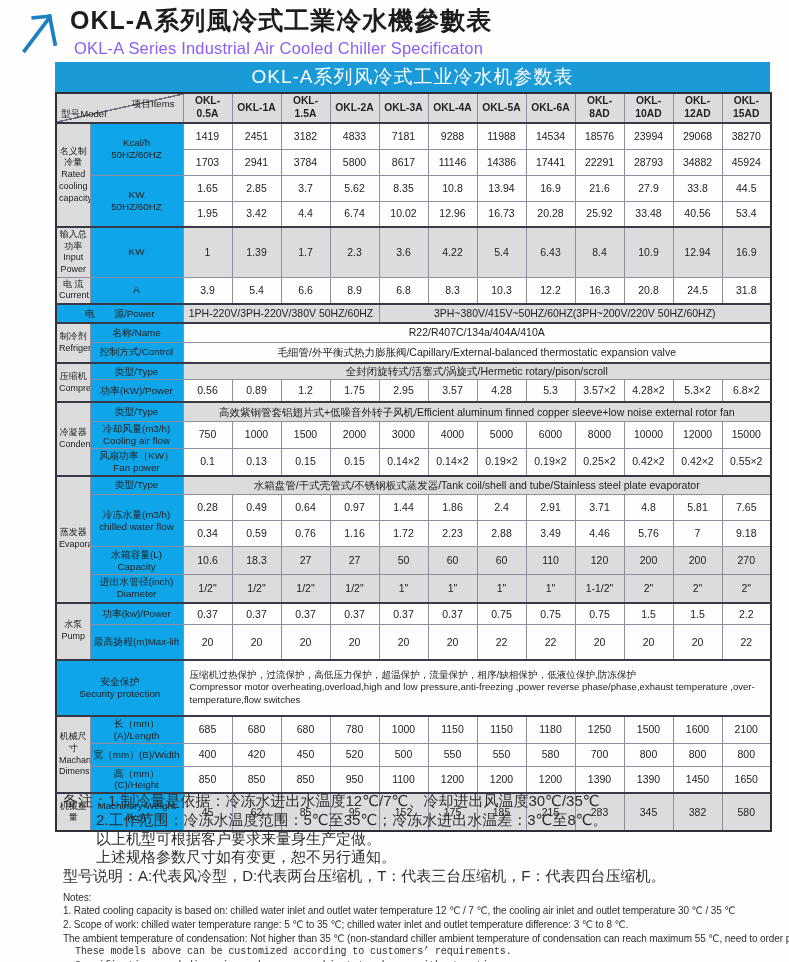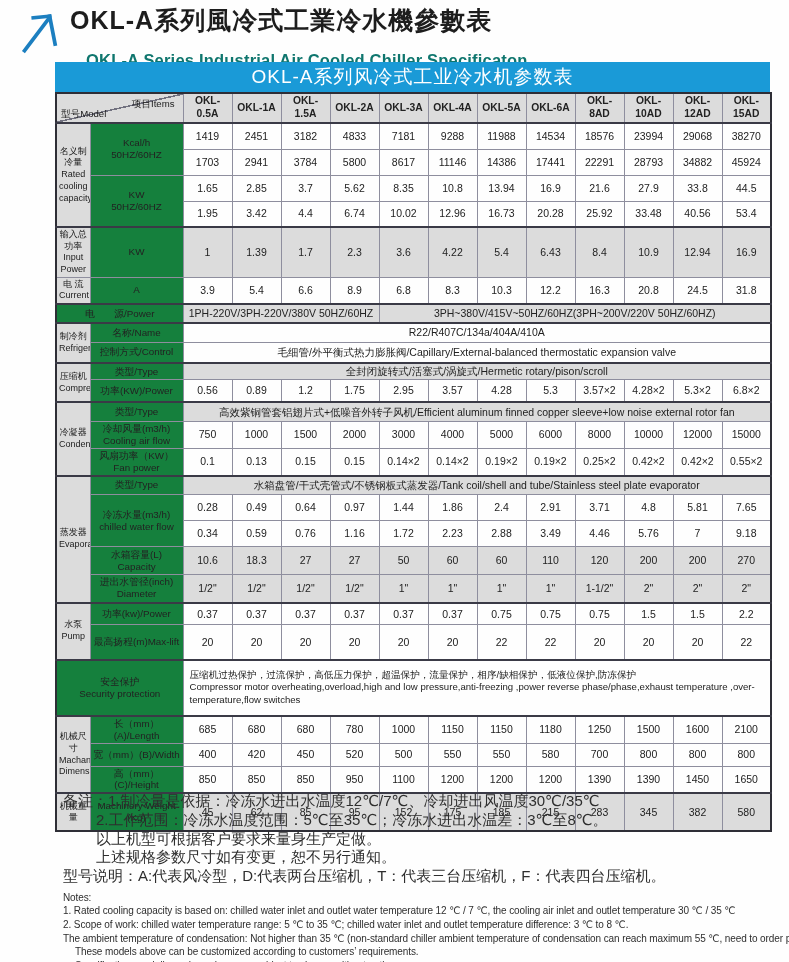--- a/index.html
+++ b/index.html
@@ -8,56 +8,56 @@
     font-family:"Liberation Sans","DejaVu Sans",sans-serif;
     color:#2b2b2b;position:relative;
   }
   .page{position:relative;width:789px;height:962px;background:#fefefe;}
 
   
   .doc-header{display:flex;align-items:flex-start;padding:6px 0 0 20px;}
   .logo{width:44px;height:50px;flex:0 0 auto;margin-top:2px;}
   .titles{margin-left:6px;}
   .title-zh{margin:0;font-size:25px;font-weight:600;letter-spacing:1px;color:#1d1d1d;line-height:1.15;}
-  .title-en{margin:16px;font-size:16.5px;font-weight:700;color:#0f766e;letter-spacing:0.2px;}
+  .title-en{margin:4px;font-size:16.5px;font-weight:400;color:#8b5cf6;letter-spacing:0.2px;}
 
   
   .table-wrap{position:absolute;left:55px;top:62px;width:715px;}
   .banner{
     background:#1a9ad7;color:#ffffff;text-align:center;
     font-size:19px;height:30px;line-height:30px;letter-spacing:1px;
   }
   table.spec{border-collapse:collapse;table-layout:fixed;width:715px;border:2px solid #2e2e36;}
   td{
     border:1px solid #8e8e9e;
     font-size:10.5px;text-align:center;vertical-align:middle;
     white-space:pre-line;padding:1px 2px;line-height:1.22;color:#222;
     overflow:hidden;
   }
   td.group{background:#dcdcdc;font-size:9px;line-height:1.3;}
-  td.item{background:#15803d;font-size:9.8px;}
+  td.item{background:#0ea5e9;font-size:9.8px;}
   td.model{background:#dcdcdc;font-size:10.3px;font-weight:600;}
   td.grey{background:#dcdcdc;}
   td.left{text-align:left;padding-left:6px;}
   td.small{font-size:9.6px;line-height:1.32;}
   tr.gt td{border-top:2px solid #3a3a46;}
 
   td.corner{position:relative;background-color:#dcdcdc;padding:0;
     background-image:linear-gradient(to bottom right,
       transparent calc(50% - 0.8px), #70707e calc(50% - 0.8px),
       #70707e calc(50% + 0.8px), transparent calc(50% + 0.8px));}
   .corner-bl{position:absolute;left:4px;bottom:2px;font-size:9.6px;}
   .corner-tr{position:absolute;right:8px;top:4px;font-size:9.6px;}
 
   
   .notes{position:absolute;left:63px;top:792px;width:720px;}
   .notes-zh .note-line{font-size:15px;line-height:1.25;color:#2e2e2e;}
   .notes-en{margin-top:5px;}
   .notes-en .note-line{font-size:10px;line-height:1.36;color:#2e2e2e;letter-spacing:-0.1px;white-space:nowrap;}
-  .ind1{padding-left:12px;}
+  .ind1{padding-left:12px;font-family:Liberation Mono, monospace;}
   .ind2{padding-left:33px;}
 </style>
 </head>
 <body>
 
 <div class="page">
 
   <div class="doc-header">
     <div class="logo">
       <svg viewBox="0 0 40 44" width="44" height="48">

